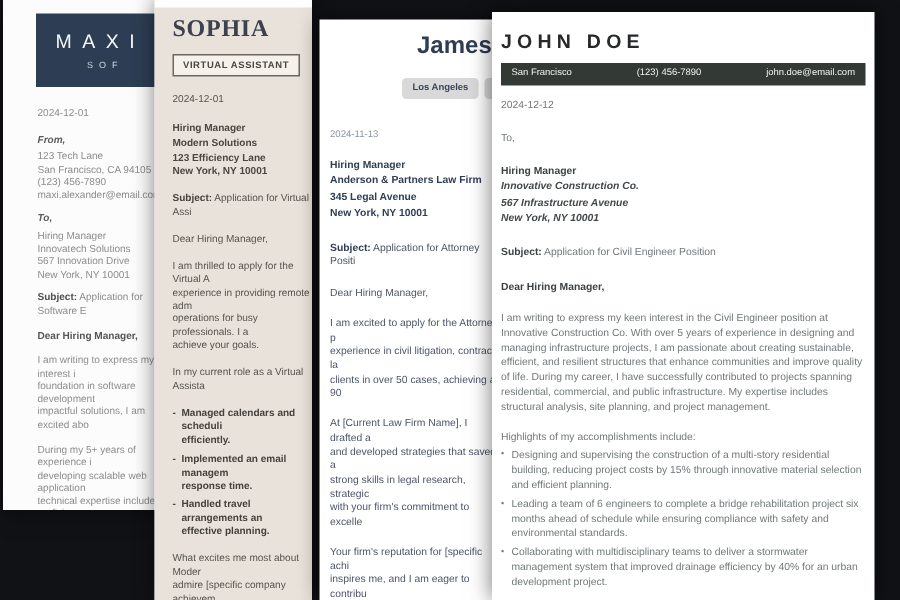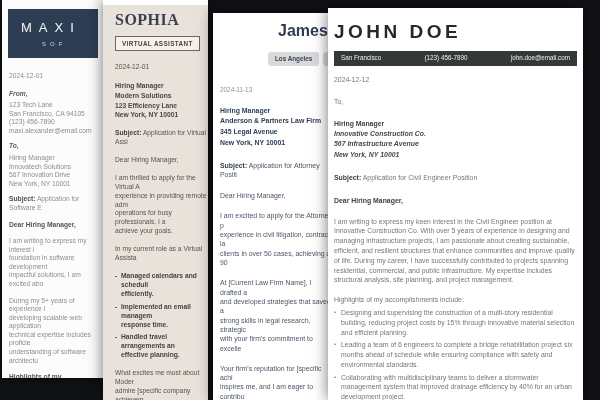--- a/index.html
+++ b/index.html
@@ -2,21 +2,21 @@
 <html><head>
 <meta charset="utf-8">
 <style>
   html,body{margin:0;padding:0;background:#101216;}
   .stage{position:relative;width:600px;height:400px;background:#101216;overflow:hidden;
          font-family:"Liberation Sans",sans-serif;}
   .paper{position:absolute;overflow:hidden;background:#ffffff;box-shadow:0 0 14px rgba(0,0,0,.55);}
   .pre{white-space:pre-line;}
 
   
-  .pa{left:2px;top:0;width:101px;height:378px;background:#fcfcfc;z-index:1;}
+  .pa{left:2px;top:0;width:101px;height:340px;background:#fcfcfc;z-index:1;padding-left:16px;}
   .pa-header{margin:9px 0 0 6px;width:90px;height:49px;background:#2d3e54;overflow:hidden;}
   .pa-name{padding:11px 0 0 13px;font-size:13px;color:#f4f5f7;letter-spacing:7px;white-space:nowrap;}
   .pa-sub{padding:6px 0 0 34px;font-size:6px;color:#cfd4dc;letter-spacing:4px;white-space:nowrap;}
   .pa-body{padding:14px 3px 0 7px;font-size:6.7px;line-height:1.28;color:#8d8d8d;}
   .pa-body .date{margin-bottom:9px;}
   .pa-body .flabel{font-style:italic;font-weight:700;color:#5c5c5c;margin-bottom:3px;}
   .pa-body .blk{margin-bottom:7px;}
   .pa-body .subj{margin:3px 0 8px;}
   .pa-body .subj b{color:#4f4f4f;}
   .pa-body .salut{font-weight:700;color:#555555;margin-bottom:8px;}
@@ -52,21 +52,21 @@
   .pc .date{margin-top:20px;font-size:6.4px;color:#8b93a3;}
   .pc .blk{margin-top:11px;font-weight:700;color:#2f3d55;line-height:1.55;}
   .pc .subj{margin-top:12px;}
   .pc .subj b{color:#2f3d55;}
   .pc .salut{margin-top:12px;}
   .pc .para{margin-top:11px;}
 
   
   .pd{left:328px;top:8px;width:255px;height:392px;z-index:4;}
   .pd-inner{padding:11px 6px 0 6px;font-size:6.9px;line-height:1.42;color:#72787a;}
-  .pd-title{font-size:19px;font-weight:800;letter-spacing:3.5px;color:#26282a;white-space:nowrap;}
+  .pd-title{font-size:13px;font-weight:800;letter-spacing:3.5px;color:#26282a;white-space:nowrap;}
   .pd-bar{margin-top:5px;background:#333a36;color:#f2f2f2;display:flex;justify-content:space-between;
           align-items:center;padding:3px 7px;font-size:6.3px;}
   .pd .date{margin-top:9px;}
   .pd .tolabel{margin-top:12px;}
   .pd .blk{margin-top:12px;line-height:1.5;}
   .pd .blk .r1{font-weight:700;color:#3c4244;}
   .pd .blk .ri{font-weight:700;font-style:italic;color:#43484b;}
   .pd .subj{margin-top:13px;}
   .pd .subj b{color:#3c4244;}
   .pd .salut{margin-top:13px;font-weight:700;color:#3c4244;}

